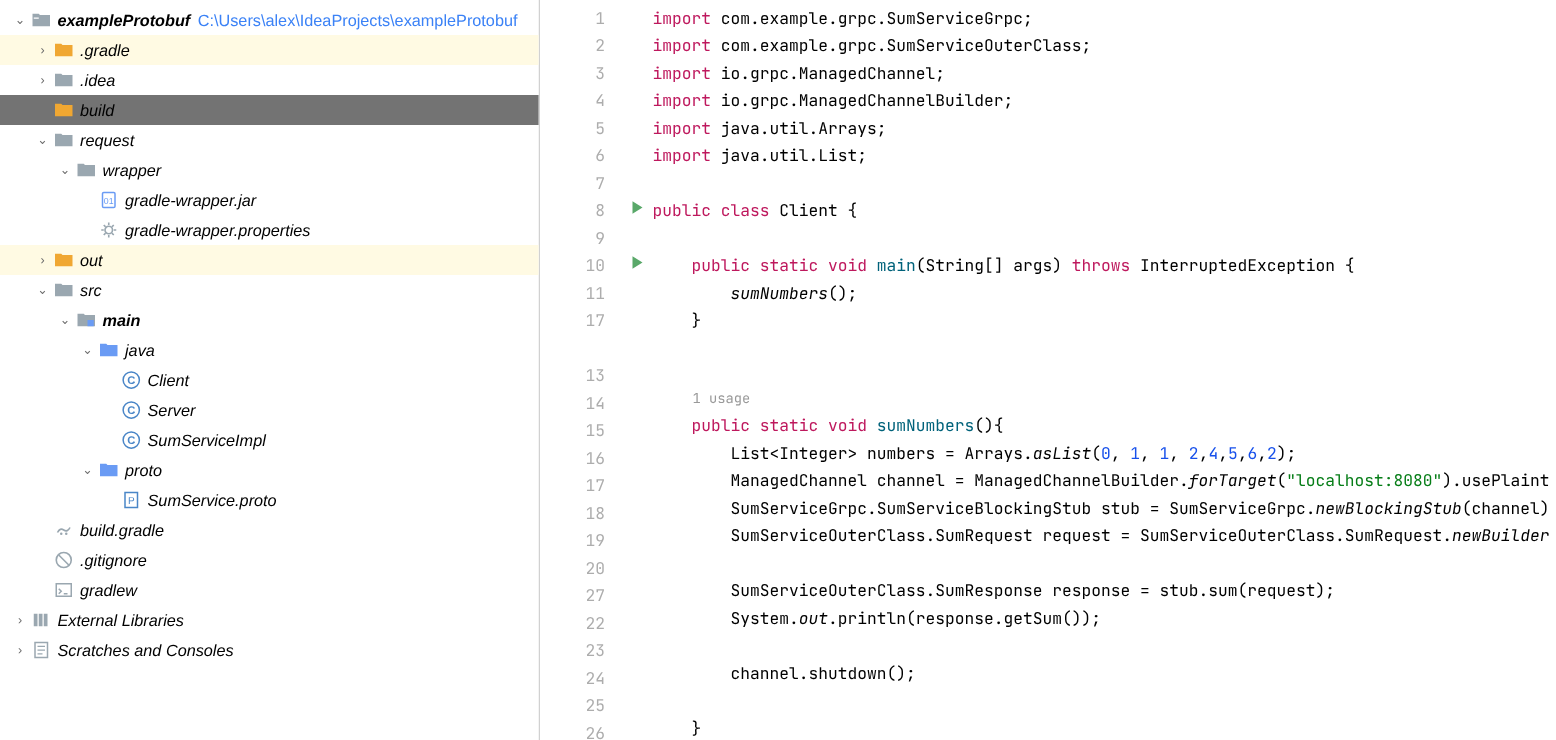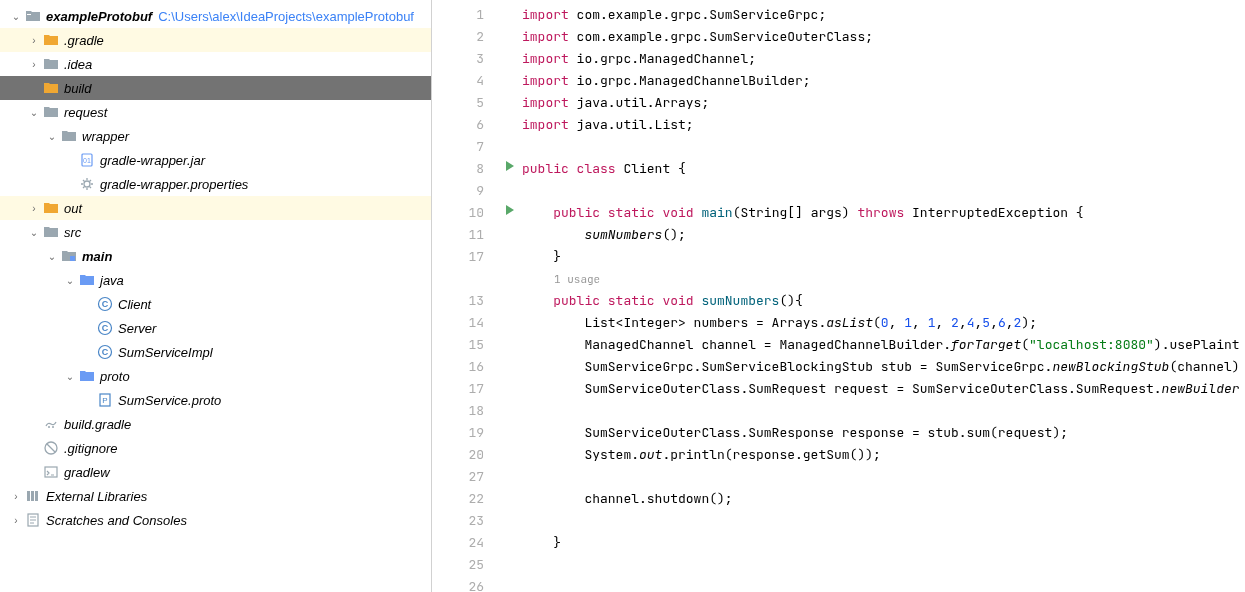--- a/index.html
+++ b/index.html
@@ -20,21 +20,21 @@
 .chevron { width: 16px; display: inline-flex; justify-content: center; color: #6e6e6e; font-size: 10px; }
 .icon { width: 18px; display: inline-flex; justify-content: center; margin-right: 4px; }
 .label { white-space: nowrap; font-style: italic; }
 .path { color: #3b82f6; margin-left: 6px; }
 .bold { font-weight: 600; }
 .kw { color: #be185d; }
 .str { color: #067d17; }
 .num { color: #1750eb; }
 .fn { color: #00627a; }
 .it { font-style: italic; }
-.usage { color: #999; font-size: 11px; padding-left: 32px; height: 22px; line-height: 22px; }
+.usage { color: #999; font-size: 11px; padding-left: 32px; height: 22px; line-height: 22px; margin-top: 40px; }
 </style>
 </head>
 <body>
 
 <div class="sidebar" id="tree">
     <div class="tree-row">
       <span class="indent" style="width: 0px;"></span>
       <span class="chevron">⌄</span>
       <span class="icon">
         <svg width="16" height="16" viewBox="0 0 16 16">

